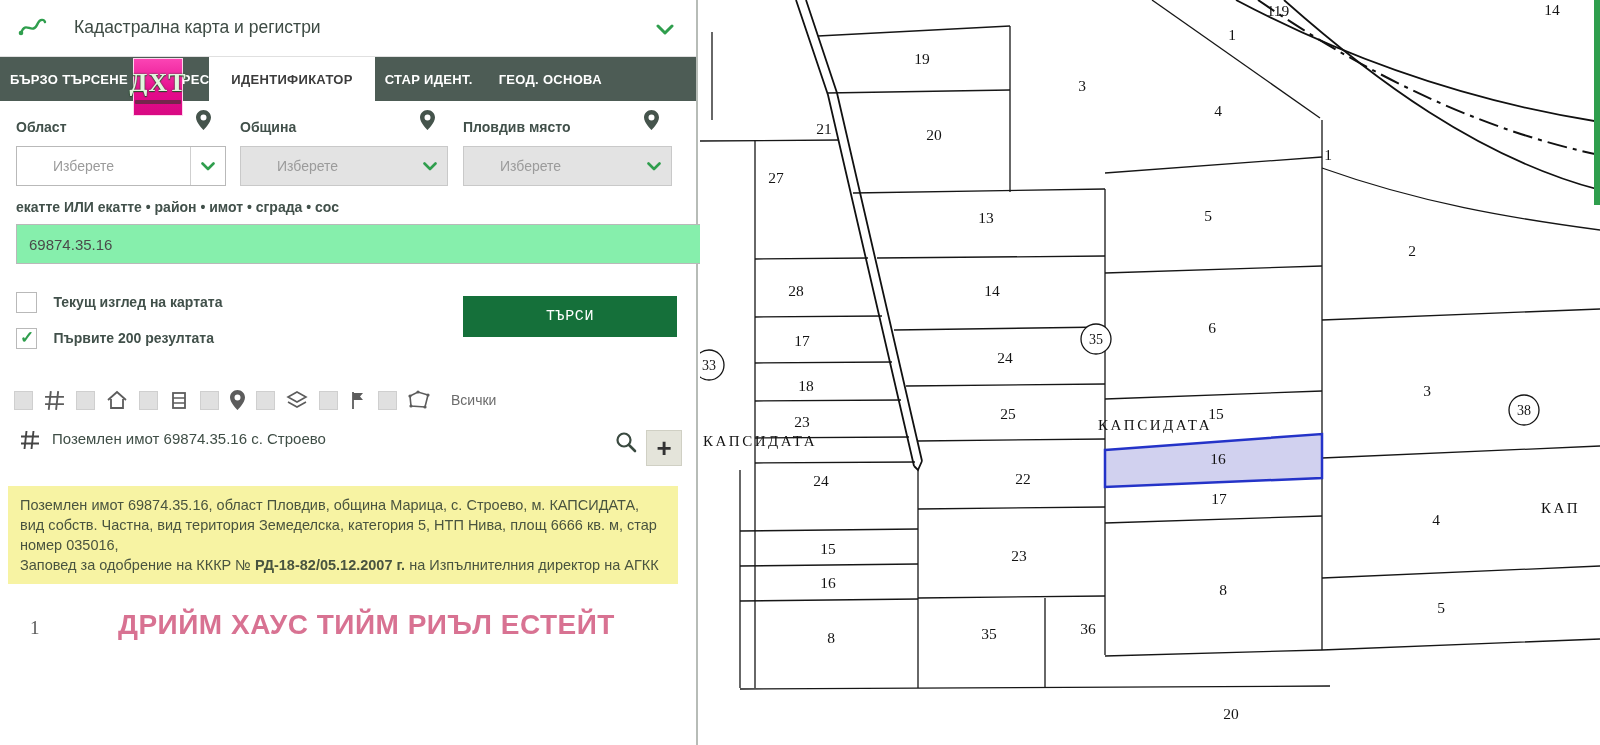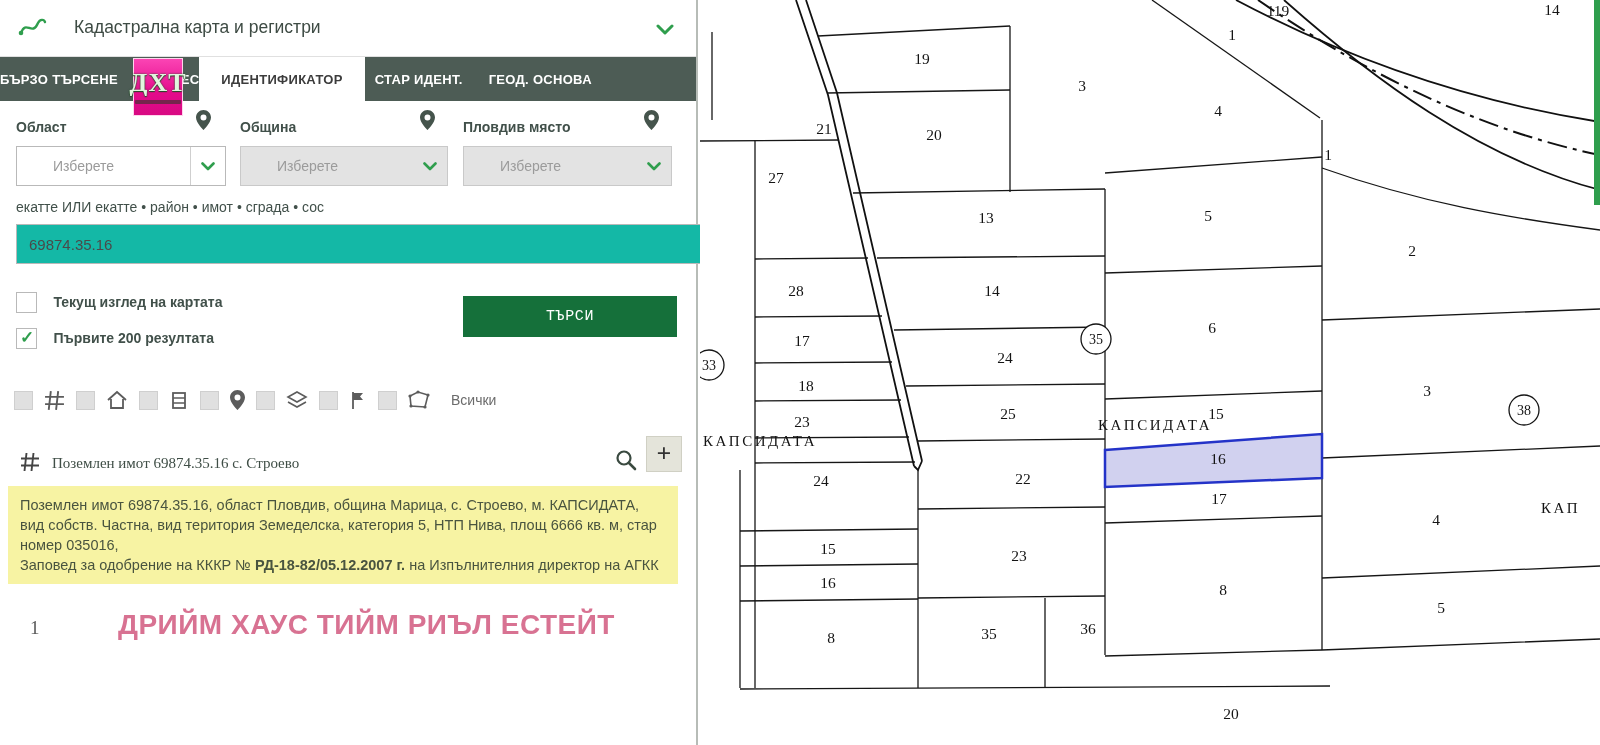--- a/index.html
+++ b/index.html
@@ -9,21 +9,21 @@
   
   .panel{position:absolute;left:0;top:0;width:698px;height:745px;background:#fff;
          border-right:2px solid #b7bcb7;box-sizing:border-box;}
   .header{position:absolute;top:0;left:0;right:0;height:56px;background:#fff;
           border-bottom:1px solid #e0e0e0;}
   .app-icon{position:absolute;left:18px;top:13px;}
   .title{position:absolute;left:74px;top:17px;font-size:17.5px;color:#3e4b44;font-weight:400;}
   .hdr-chev{position:absolute;right:22px;top:22px;}
 
   .tabbar{position:absolute;top:57px;left:0;right:0;height:44px;background:#4d5c55;
-          display:flex;align-items:stretch;}
+          display:flex;align-items:stretch;padding-left:10px;}
   .tab{color:#fff;font-size:13px;font-weight:700;letter-spacing:.3px;display:flex;
        align-items:center;white-space:nowrap;cursor:pointer;}
   .tab.t2{margin-left:34px;}
   .tab.active{background:#fff;color:#3c3c3c;padding:0 22px;}
   .tab.t4{margin-left:10px;}
   .tab.t5{margin-left:26px;}
 
   .logo{position:absolute;left:133px;top:58px;width:50px;height:58px;z-index:6;
         background:linear-gradient(180deg,#fb44b4 0%,#e40b8b 60%,#d80983 100%);
         border:1px solid #ffd4ec;display:flex;flex-direction:column;align-items:center;
@@ -34,45 +34,45 @@
 
   .flabel{position:absolute;top:119px;font-size:14px;font-weight:700;color:#41504a;}
   .pin{position:absolute;top:110px;}
   .select{position:absolute;top:146px;height:40px;border:1px solid #b9b9b9;background:#fff;
           display:flex;align-items:center;box-sizing:border-box;cursor:pointer;padding-left:24px;}
   .select.disabled{background:#e3e3e3;border-color:#c9c9c9;}
   .sel-val{flex:1;padding-left:12px;font-size:14px;color:#9b9b9b;}
   .sel-chev{width:34px;display:flex;justify-content:center;align-items:center;height:100%;}
   .select.divided .sel-chev{border-left:1px solid #cfcfcf;}
 
-  .idlabel{position:absolute;left:16px;top:199px;font-size:14px;font-weight:400;color:#41504a;}
+  .idlabel{position:absolute;left:16px;top:199px;font-size:14px;font-weight:700;color:#41504a;}
   .idinput{position:absolute;left:16px;top:224px;width:690px;height:40px;border:1px solid #b9b9b9;
            padding:0 12px;font-size:15px;color:#4a4a4a;box-sizing:border-box;
-           font-family:"Liberation Sans",sans-serif;background:#14b8a6;}
+           font-family:"Liberation Sans",sans-serif;background:#86efac;}
 
   .cbrow{position:absolute;left:16px;height:22px;}
   .cbrow.r1{top:292px;}
   .cbrow.r2{top:328px;}
   .cb{display:inline-block;width:21px;height:21px;background:#fff;border:1px solid #b9b9b9;
       box-sizing:border-box;position:relative;vertical-align:top;cursor:pointer;}
   .cb.checked::after{content:"✓";position:absolute;left:3px;top:-2px;font-size:17px;
       font-weight:700;color:#2f9e4d;}
   .cblabel{display:inline-block;margin-left:12px;line-height:21px;font-size:14px;
       font-weight:700;color:#41504a;}
 
   .searchbtn{position:absolute;left:463px;top:296px;width:214px;height:41px;background:#15703a;
       color:#fff;font-size:15px;letter-spacing:.6px;border:none;display:flex;align-items:center;
       justify-content:center;cursor:pointer;font-family:Liberation Mono, monospace;}
 
   .toolbar{position:absolute;left:14px;top:386px;height:28px;display:flex;align-items:center;gap:11px;}
   .tgl{width:19px;height:19px;background:#e0e0e0;border:1px solid #cfcfcf;box-sizing:border-box;cursor:pointer;}
   .ticon{display:flex;align-items:center;}
   .tall{margin-left:10px;font-size:14px;color:#6b6b6b;cursor:pointer;}
 
-  .result{position:absolute;left:0;top:430px;width:698px;height:42px;display:flex;align-items:flex-end;font-family:Liberation Serif, serif;}
+  .result{position:absolute;left:0;top:430px;width:698px;height:42px;display:flex;align-items:flex-start;}
   .ricon{margin-left:20px;display:flex;}
   .rtext{margin-left:12px;font-size:15px;color:#3f4e46;}
   .rsearch{margin-left:auto;display:flex;cursor:pointer;}
   .radd{width:36px;height:36px;margin-left:8px;margin-right:16px;background:#e4e4da;
         border:1px solid #d0d0c4;box-sizing:border-box;display:flex;align-items:center;
         justify-content:center;font-size:26px;font-weight:700;color:#333;cursor:pointer;}
 
   .infobox{position:absolute;left:8px;top:486px;width:670px;background:#f7f3a3;
            padding:9px 12px;font-size:14.5px;line-height:1.38;color:#49543f;box-sizing:border-box;}
 

